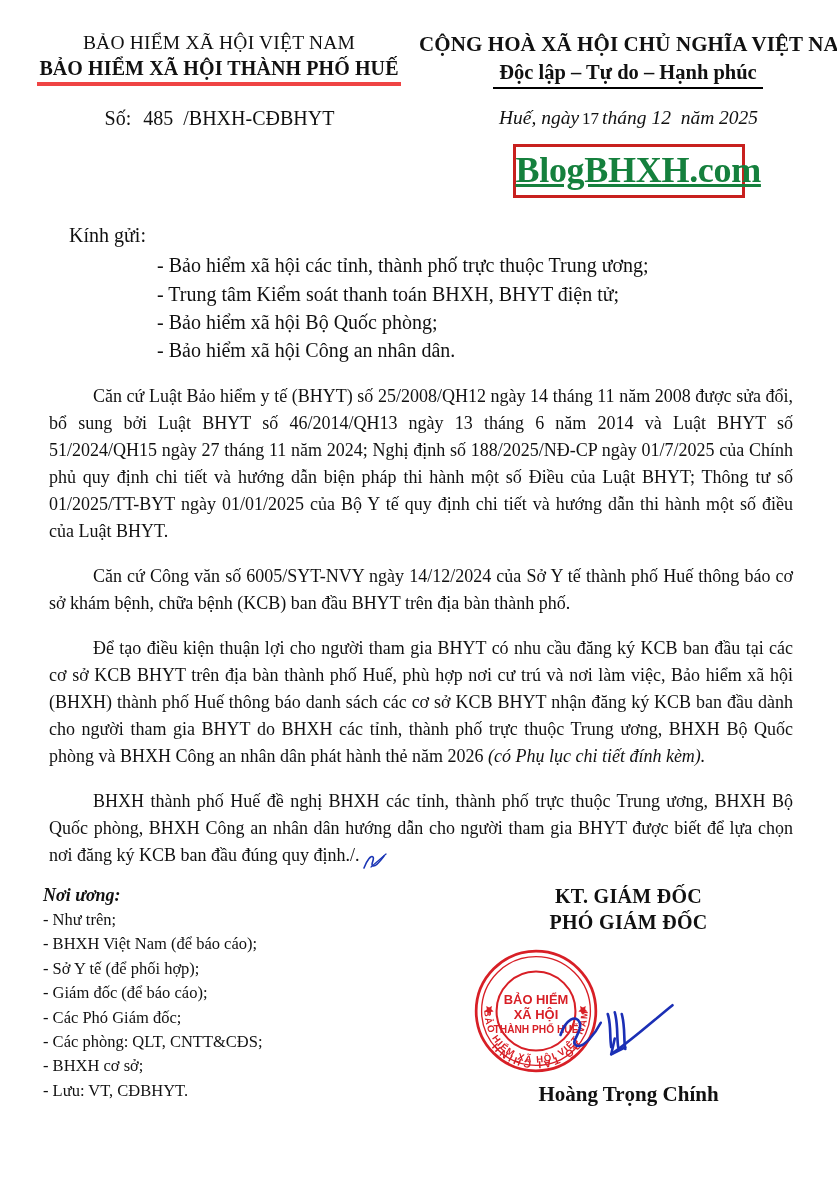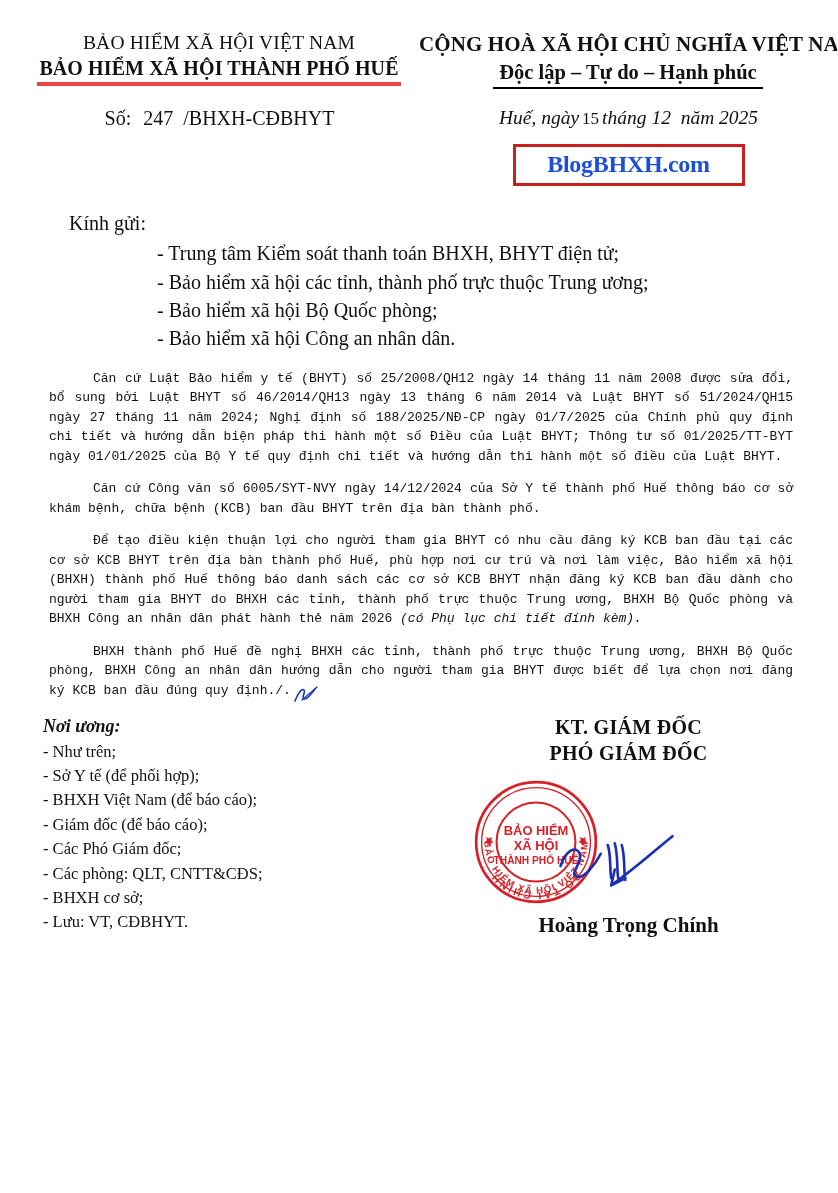--- a/index.html
+++ b/index.html
@@ -116,26 +116,27 @@
     margin: 14px auto 0 auto;
     width: 232px;
     border: 3px solid #C8201E;
     background: #ffffff;
     text-align: center;
     padding: 5px 0 7px 0;
     box-sizing: border-box;
   }
   .watermark span {
     display: block;
-    color: #1d4ed8;
-    font-weight: bold;
-    font-size: 24px;
+    color: #15803d;
+    font-weight: bold;
+    font-size: 36px;
     letter-spacing: -.3px;
     line-height: 1;
     white-space: nowrap;
+    text-decoration: underline;
   }
 
   
   .kinhgui-wrap {
     margin-top: 24px;
     padding-left: 68px;
   }
   .kinhgui-label {
     font-size: 20px;
     line-height: 1.3;
@@ -149,26 +150,25 @@
     line-height: 1.42;
     white-space: nowrap;
   }
 
   
   .body-wrap {
     margin-top: 16px;
     padding: 0 44px 0 48px;
   }
   .para {
-    font-size: 13px;
+    font-size: 18px;
     line-height: 1.5;
     text-align: justify;
     text-indent: 44px;
     margin-bottom: 10px;
-    font-family: Liberation Mono, monospace;
   }
   .para i { font-style: italic; }
   .endmark {
     display: inline-block;
     position: relative;
     width: 26px;
     height: 1px;
     vertical-align: baseline;
   }
   .endmark svg {
@@ -249,60 +249,60 @@
     </div>
     <div class="hdr-right">
       <div class="nation-top">CỘNG HOÀ XÃ HỘI CHỦ NGHĨA VIỆT NAM</div>
       <div class="nation-motto">Độc lập – Tự do – Hạnh phúc</div>
     </div>
   </div>
 
   <div class="midrow">
     <div class="mid-left">
       <div class="docnum">
-        <span>Số:</span><span class="numval">247</span><span>/BHXH-CĐBHYT</span>
+        <span>Số:</span><span class="numval">485</span><span>/BHXH-CĐBHYT</span>
       </div>
     </div>
     <div class="mid-right">
       <div class="datetext">
-        <span>Huế, ngày</span><span class="dayval">15</span><span>tháng</span>&nbsp;<span>12</span>&nbsp;&nbsp;<span>năm</span>&nbsp;<span>2025</span>
+        <span>Huế, ngày</span><span class="dayval">17</span><span>tháng</span>&nbsp;<span>12</span>&nbsp;&nbsp;<span>năm</span>&nbsp;<span>2025</span>
       </div>
       <div class="watermark">
         <span>BlogBHXH.com</span>
       </div>
     </div>
   </div>
 
   <div class="kinhgui-wrap">
     <div class="kinhgui-label">Kính gửi:</div>
     <div class="kinhgui-list">
+      <div>- Bảo hiểm xã hội các tỉnh, thành phố trực thuộc Trung ương;</div>
       <div>- Trung tâm Kiểm soát thanh toán BHXH, BHYT điện tử;</div>
-      <div>- Bảo hiểm xã hội các tỉnh, thành phố trực thuộc Trung ương;</div>
       <div>- Bảo hiểm xã hội Bộ Quốc phòng;</div>
       <div>- Bảo hiểm xã hội Công an nhân dân.</div>
     </div>
   </div>
 
   <div class="body-wrap">
     <p class="para">Căn cứ Luật Bảo hiểm y tế (BHYT) số 25/2008/QH12 ngày 14 tháng 11 năm 2008 được sửa đổi, bổ sung bởi Luật BHYT số 46/2014/QH13 ngày 13 tháng 6 năm 2014 và Luật BHYT số 51/2024/QH15 ngày 27 tháng 11 năm 2024; Nghị định số 188/2025/NĐ-CP ngày 01/7/2025 của Chính phủ quy định chi tiết và hướng dẫn biện pháp thi hành một số Điều của Luật BHYT; Thông tư số 01/2025/TT-BYT ngày 01/01/2025 của Bộ Y tế quy định chi tiết và hướng dẫn thi hành một số điều của Luật BHYT.</p>
     <p class="para">Căn cứ Công văn số 6005/SYT-NVY ngày 14/12/2024 của Sở Y tế thành phố Huế thông báo cơ sở khám bệnh, chữa bệnh (KCB) ban đầu BHYT trên địa bàn thành phố.</p>
     <p class="para"><span>Để tạo điều kiện thuận lợi cho người tham gia BHYT có nhu cầu đăng ký KCB ban đầu tại các cơ sở KCB BHYT trên địa bàn thành phố Huế, phù hợp nơi cư trú và nơi làm việc, Bảo hiểm xã hội (BHXH) thành phố Huế thông báo danh sách các cơ sở KCB BHYT nhận đăng ký KCB ban đầu dành cho người tham gia BHYT do BHXH các tỉnh, thành phố trực thuộc Trung ương, BHXH Bộ Quốc phòng và BHXH Công an nhân dân phát hành thẻ năm 2026 </span><i>(có Phụ lục chi tiết đính kèm).</i></p>
     <p class="para"><span>BHXH thành phố Huế đề nghị BHXH các tỉnh, thành phố trực thuộc Trung ương, BHXH Bộ Quốc phòng, BHXH Công an nhân dân hướng dẫn cho người tham gia BHYT được biết để lựa chọn nơi đăng ký KCB ban đầu đúng quy định./.</span><span class="endmark"><svg width="30" height="22" viewBox="0 0 30 22" xmlns="http://www.w3.org/2000/svg">
             <path d="M3 17 C6 9, 10 4, 12 6 C14 8, 9 14, 12 15 C15 16, 20 9, 23 5" fill="none" stroke="#1a35b5" stroke-width="1.6" stroke-linecap="round"></path>
             <path d="M10 16 L25 3" fill="none" stroke="#1a35b5" stroke-width="1.2" stroke-linecap="round"></path>
           </svg></span></p>
   </div>
 
   <div class="footer">
     <div class="foot-left">
       <div class="noinhan-title">Nơi ương:</div>
       <div class="noinhan-list">
         <div>- Như trên;</div>
+        <div>- BHXH Việt Nam (để báo cáo);</div>
         <div>- Sở Y tế (để phối hợp);</div>
-        <div>- BHXH Việt Nam (để báo cáo);</div>
         <div>- Giám đốc (để báo cáo);</div>
         <div>- Các Phó Giám đốc;</div>
         <div>- Các phòng: QLT, CNTT&amp;CĐS;</div>
         <div>- BHXH cơ sở;</div>
         <div>- Lưu: VT, CĐBHYT.</div>
       </div>
     </div>
 
     <div class="foot-right">
       <div class="sign-title">KT. GIÁM ĐỐC</div>

